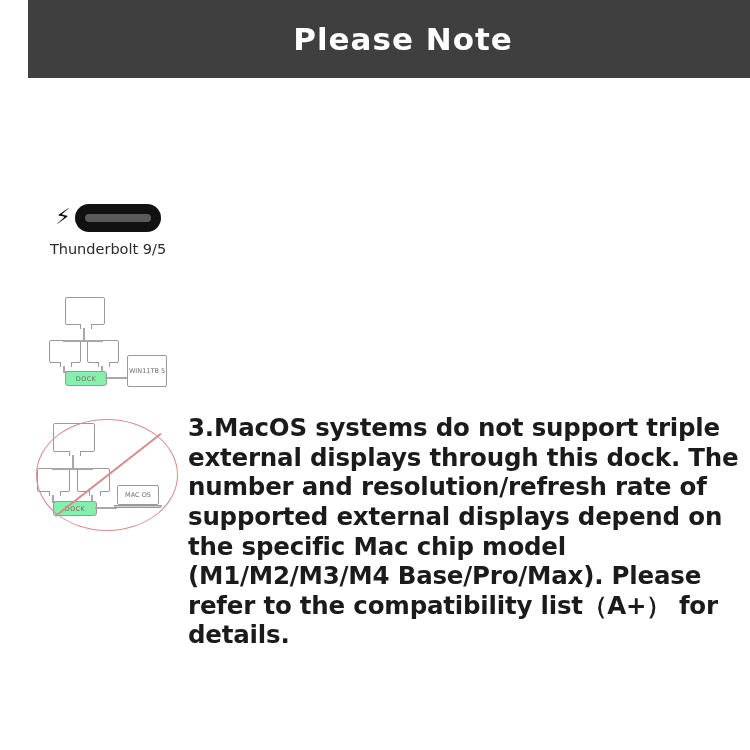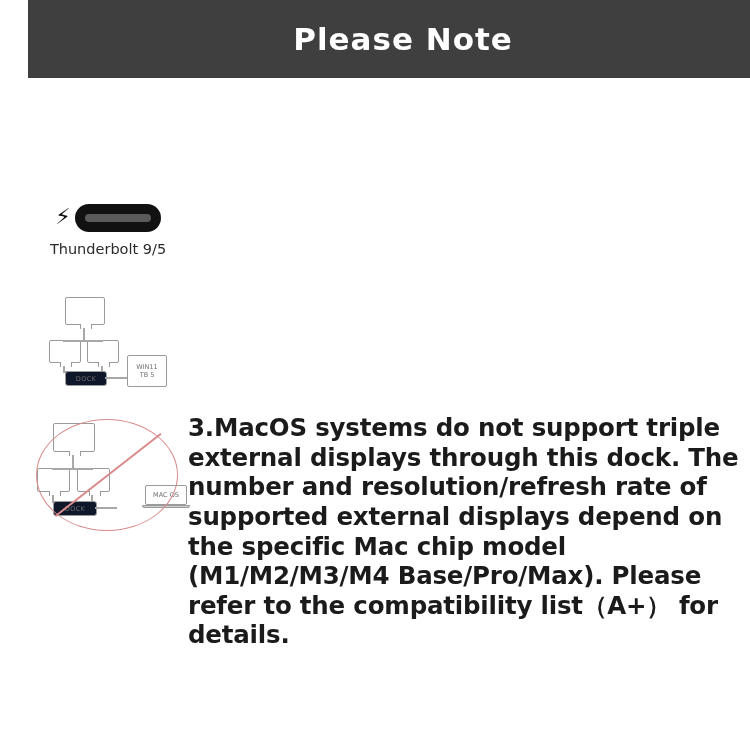--- a/index.html
+++ b/index.html
@@ -134,46 +134,45 @@
     background: #fff;
   }
   .wire {
     position: absolute;
     background: #a8a8a8;
   }
   .dock {
     position: absolute;
     border: 1.6px solid #9a9a9a;
     border-radius: 3px;
-    background: #0f172a;
+    background: #86efac;
     display: flex;
     align-items: center;
     justify-content: center;
     font-size: 6.5px;
     color: #6e6e6e;
     letter-spacing: 0.4px;
     font-family: "DejaVu Sans", "Liberation Sans", sans-serif;
   }
   .pc-box {
     position: absolute;
     border: 1.6px solid #9a9a9a;
     border-radius: 2px;
     background: #ffffff;
     display: flex;
-    flex-direction: column;
+    flex-direction: row;
     align-items: center;
     justify-content: center;
     font-size: 6.5px;
     color: #6e6e6e;
     line-height: 1.25;
     font-family: "DejaVu Sans", "Liberation Sans", sans-serif;
   }
   .laptop {
     position: absolute;
-    margin-left: 28px;
   }
   .laptop-screen {
     width: 100%;
     height: 20px;
     border: 1.6px solid #9a9a9a;
     border-radius: 2px;
     box-sizing: border-box;
     background: #fff;
     display: flex;
     align-items: center;

